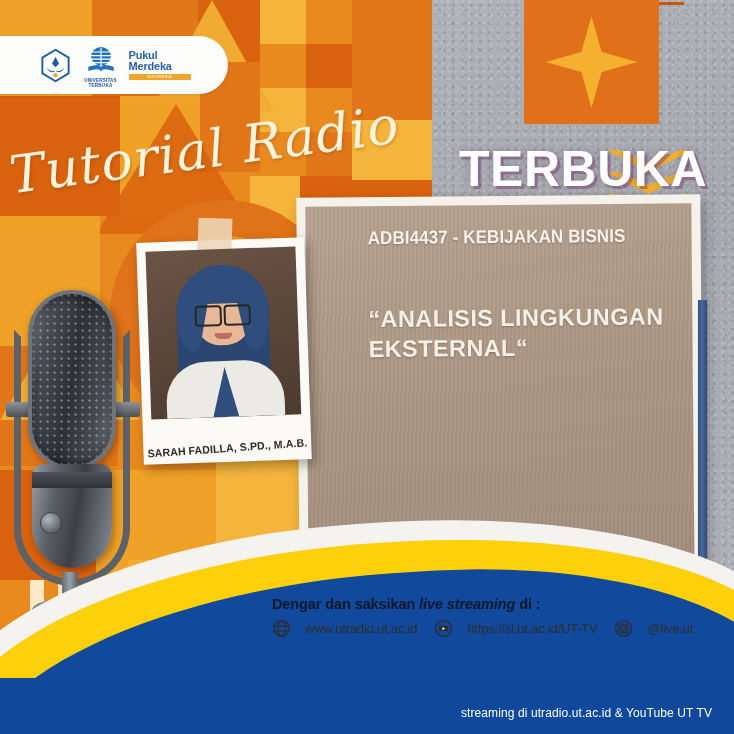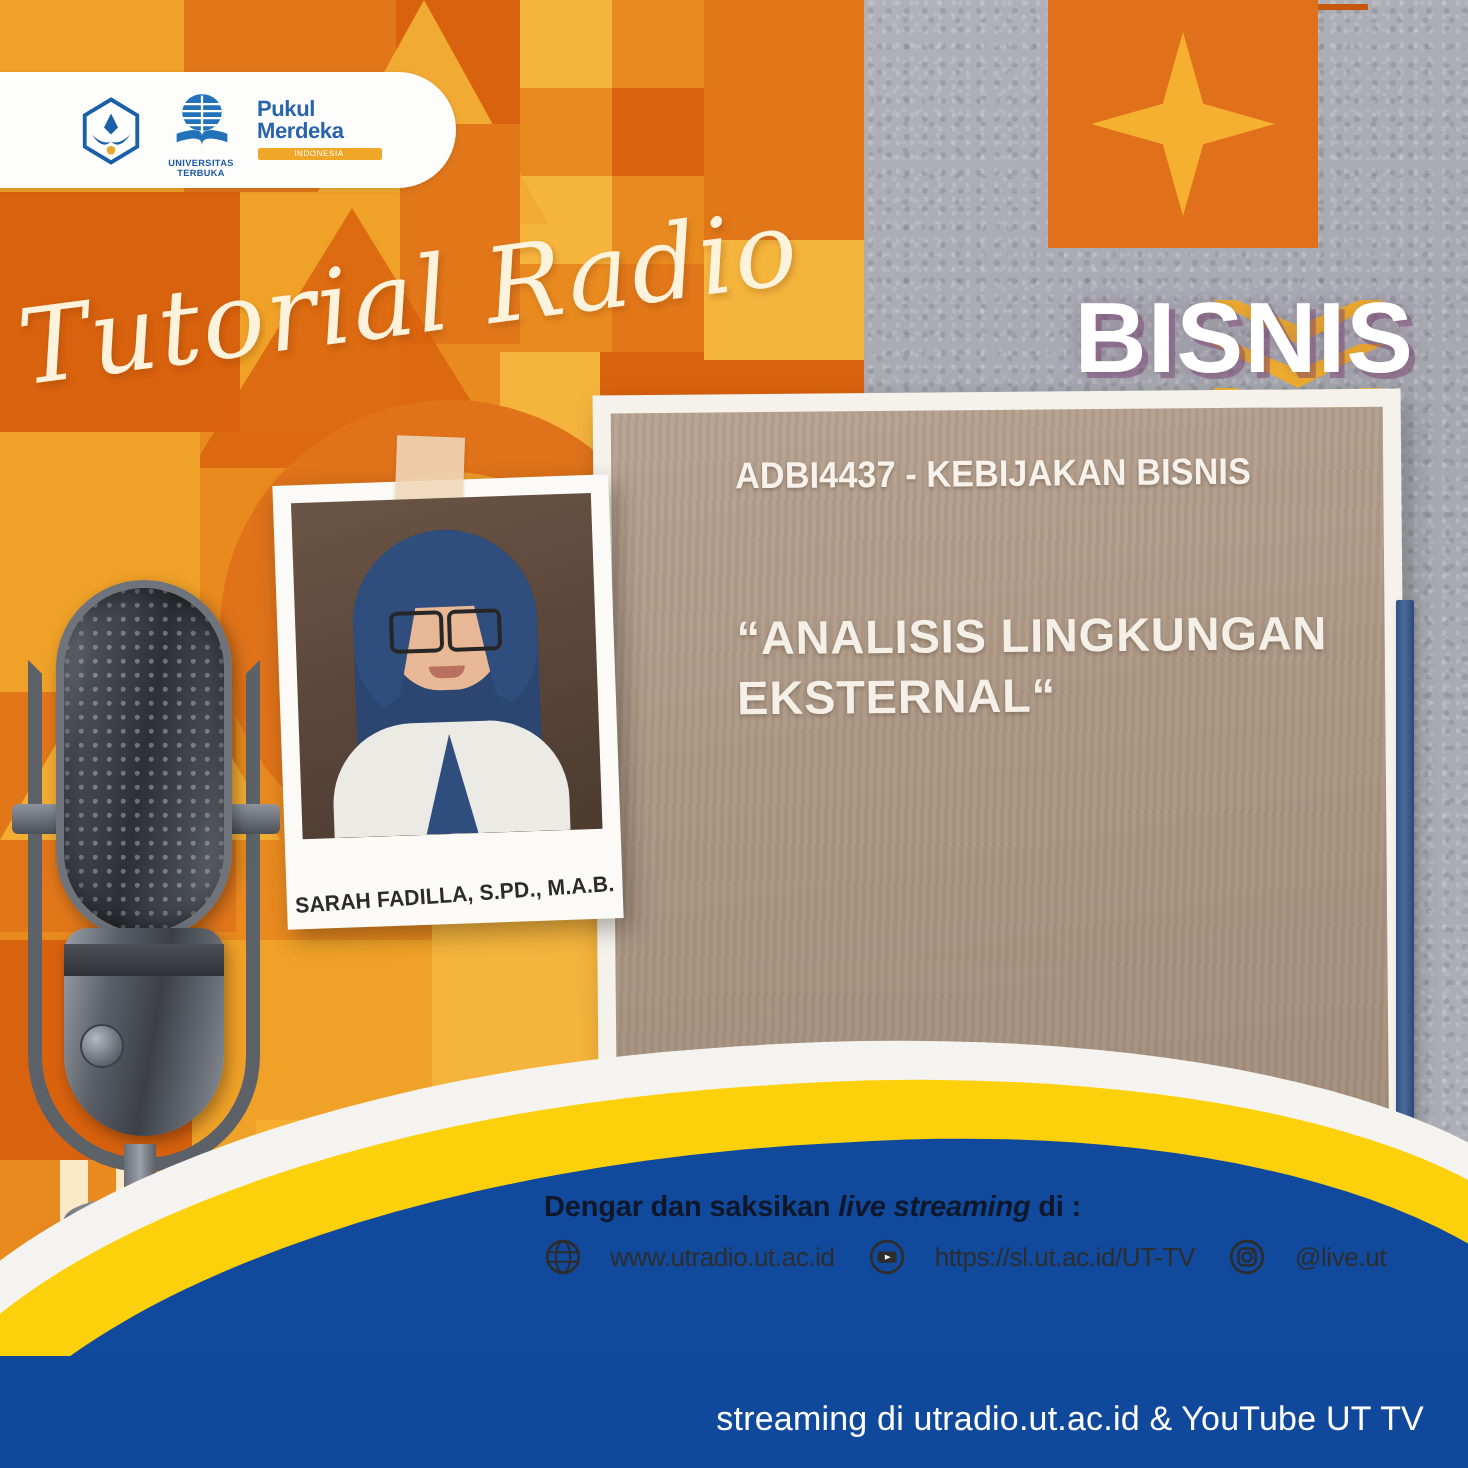--- a/index.html
+++ b/index.html
@@ -87,21 +87,21 @@
     background:#f4f3ef;
     border-radius:50% 48% 0 0 / 100% 80% 0 0;
     transform:rotate(-3.9deg);
   }
   .bottombar {
     position:absolute; left:0; bottom:0; width:734px; height:56px;
     background:#10499c;
   }
   .bottombar-text {
     position:absolute; right:22px; bottom:14px;
-    color:#ffffff; font-size:17px; letter-spacing:.1px;
+    color:#ffffff; font-size:12px; letter-spacing:.1px;
     font-family:"Liberation Sans", sans-serif;
   }
 
   
   .logo-pill {
     position:absolute; left:-18px; top:36px;
     width:246px; height:58px;
     background:#fdfdfb;
     border-radius:0 29px 29px 0;
     display:flex; align-items:center; justify-content:center; gap:11px;
@@ -410,21 +410,21 @@
     <div class="logo-km">
       <span class="km-txt">Pukul</span>
       <span class="km-txt">Merdeka</span>
       <span class="km-bar">INDONESIA</span>
     </div>
   </div>
 
 
   <div class="script-title">Tutorial Radio</div>
 
-  <div class="fhisip">BISNIS</div>
+  <div class="fhisip">TERBUKA</div>
 
   <div class="board">
     <div class="board-inner">
       <div class="course-code">ADBI4437 - KEBIJAKAN BISNIS</div>
       <div class="course-title">“ANALISIS LINGKUNGAN EKSTERNAL“</div>
     </div>
   </div>
 
   <div class="pencil"></div>
 

